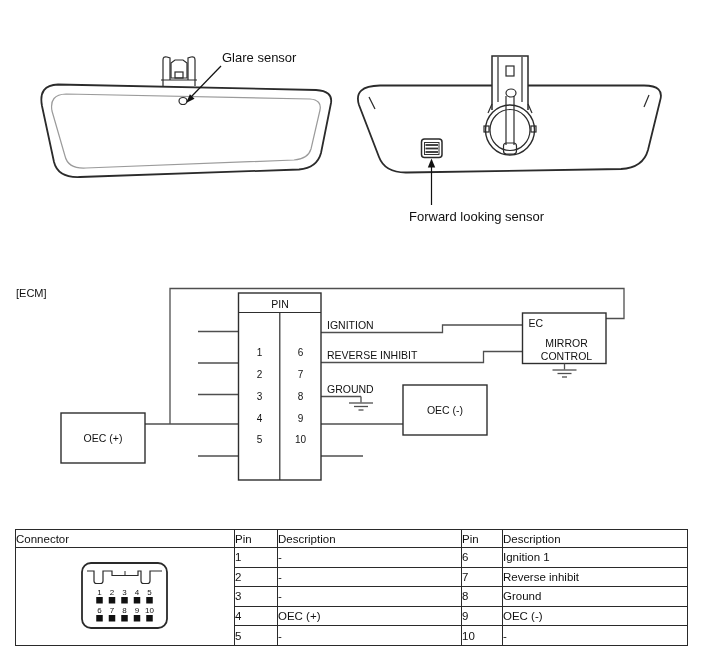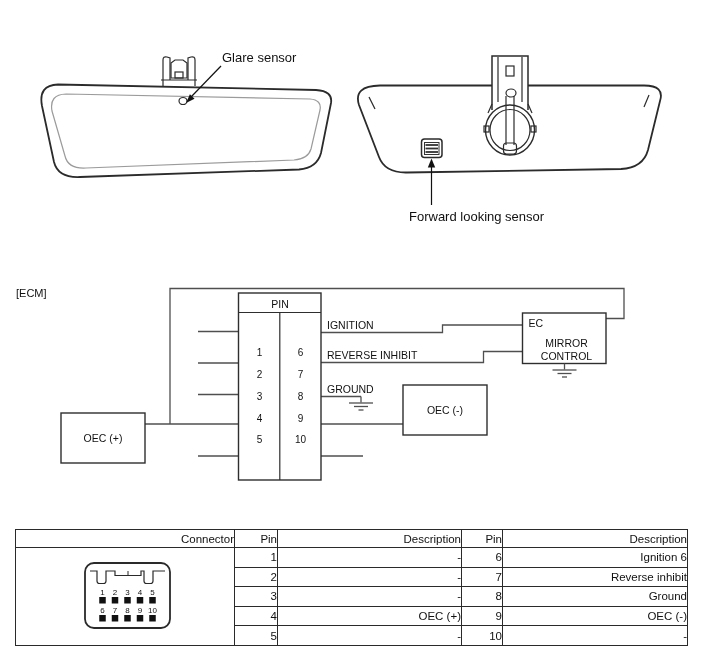--- a/index.html
+++ b/index.html
@@ -8,21 +8,21 @@
   .fig-label{font-size:13px;}
   .diag-label{font-size:10.5px;}
   .pin-num{font-size:10px;}
   .box{fill:#ffffff;stroke:#2e2e2e;stroke-width:1.4;}
   .wire{stroke:#4f4f4f;stroke-width:1.3;fill:none;}
   .outline{fill:#ffffff;stroke:#2b2b2b;stroke-width:1.8;}
   .outline-thin{fill:none;stroke:#2b2b2b;stroke-width:1.2;}
   .inner-line{fill:none;stroke:#9b9b9b;stroke-width:1.2;}
   .arrow-line{stroke:#111;stroke-width:1.2;fill:none;}
   #pin-table{position:absolute;left:15px;top:529px;width:672px;border-collapse:collapse;table-layout:fixed;
-             font-size:11.5px;text-align:right;}
+             font-size:11.5px;text-align:left;}
   #pin-table th,#pin-table td{border:1.6px solid #2a2a2a;padding:0;font-weight:normal;}
   #pin-table thead th{height:17px;}
   #pin-table tbody td{height:17.8px;}
   #connector-cell{vertical-align:middle;}
   .conn-num{font-size:8px;}
 </style>
 </head>
 <body>
 
 
@@ -197,21 +197,21 @@
           <rect x="80.25" y="67" width="6.5" height="6.5" fill="#111"></rect>
           <rect x="92.75" y="67" width="6.5" height="6.5" fill="#111"></rect>
           <rect x="105.25" y="67" width="6.5" height="6.5" fill="#111"></rect>
           <rect x="117.75" y="67" width="6.5" height="6.5" fill="#111"></rect>
           <rect x="130.25" y="67" width="6.5" height="6.5" fill="#111"></rect>
         </svg>
       </td>
       <td>1</td>
       <td>-</td>
       <td>6</td>
-      <td>Ignition 6</td>
+      <td>Ignition 1</td>
     </tr>
     <tr>
       <td>2</td>
       <td>-</td>
       <td>7</td>
       <td>Reverse inhibit</td>
     </tr>
     <tr>
       <td>3</td>
       <td>-</td>

